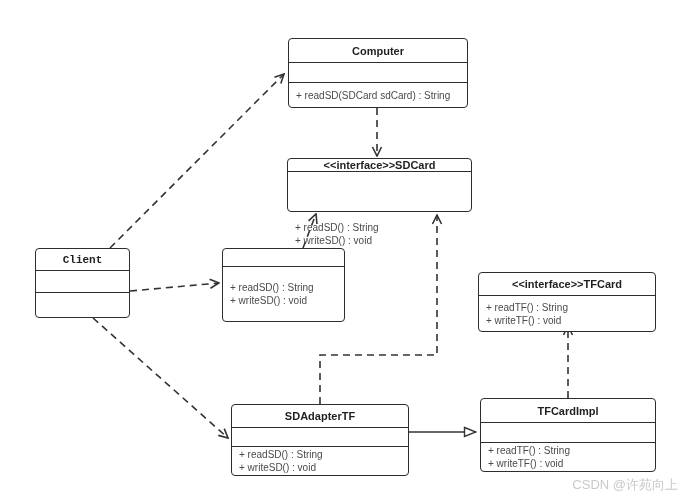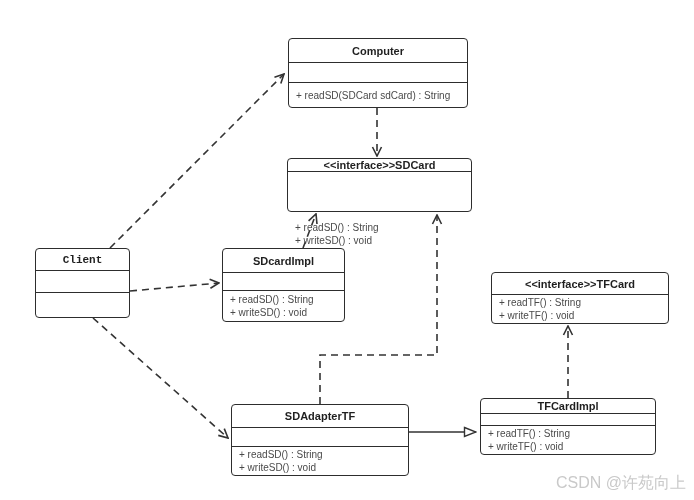--- a/index.html
+++ b/index.html
@@ -23,28 +23,28 @@
   }
   
   #box-computer   {left:288px;top:38px; width:180px;height:70px;}
   #box-computer .uml-title{height:24px;}  #box-computer .uml-attrs{height:20px;}
   #box-sdcard     {left:287px;top:158px;width:185px;height:54px;gap:48px;}
   #box-sdcard .uml-title{height:25px;}
   #box-client     {left:35px; top:248px;width:95px; height:70px;font-family:Liberation Mono, monospace;}
   #box-client .uml-title{height:22px;}    #box-client .uml-attrs{height:22px;}
   #box-sdcardimpl {left:222px;top:248px;width:123px;height:74px;}
   #box-sdcardimpl .uml-title{height:24px;} #box-sdcardimpl .uml-attrs{height:18px;}
-  #box-tfcard     {left:491px;top:272px;width:178px;height:52px;}
+  #box-tfcard     {left:478px;top:272px;width:178px;height:60px;}
   #box-tfcard .uml-title{height:23px;}
   #box-sdadaptertf{left:231px;top:404px;width:178px;height:72px;}
   #box-sdadaptertf .uml-title{height:24px;text-align:right;} #box-sdadaptertf .uml-attrs{height:20px;}
-  #box-tfcardimpl {left:480px;top:398px;width:176px;height:57px;}
+  #box-tfcardimpl {left:480px;top:398px;width:176px;height:74px;}
   #box-tfcardimpl .uml-title{height:24px;} #box-tfcardimpl .uml-attrs{height:20px;}
   .watermark{
-    position:absolute;right:8px;bottom:6px;z-index:2;font-size:16px;color:#c9c9c9;
+    position:absolute;right:16px;bottom:6px;z-index:2;font-size:13px;color:#c9c9c9;
   }
 </style>
 </head>
 <body>
 
 <div class="canvas">
 
   <svg class="wires" width="694" height="500" viewBox="0 0 694 500">
     <defs>
       <marker id="openArrow" markerUnits="userSpaceOnUse" markerWidth="12" markerHeight="12" viewBox="0 0 12 12" refX="11" refY="6" orient="auto">
@@ -81,21 +81,20 @@
       <div>+ writeSD() : void</div>
     </div>
   </div>
 
   <div class="uml-class" id="box-client">
     <div class="uml-title">Client</div>
     <div class="uml-attrs"></div>
   </div>
 
   <div class="uml-class" id="box-sdcardimpl">
-    <div class="uml-title">SDcardImpl</div>
     <div class="uml-attrs"></div>
     <div class="uml-methods">
       <div>+ readSD() : String</div>
       <div>+ writeSD() : void</div>
     </div>
   </div>
 
   <div class="uml-class" id="box-tfcard">
     <div class="uml-title">&lt;&lt;interface&gt;&gt;TFCard</div>
     <div class="uml-methods">

